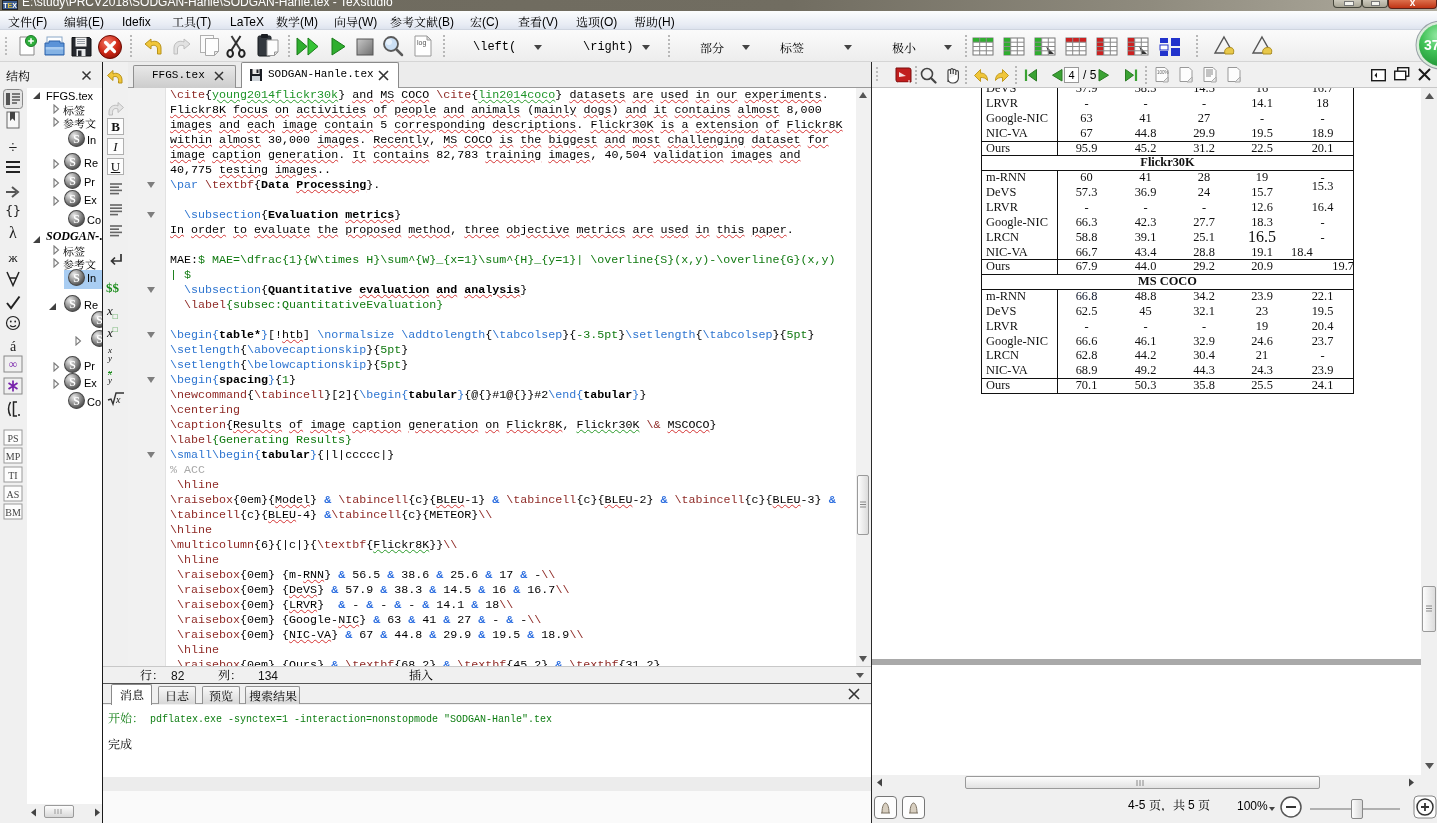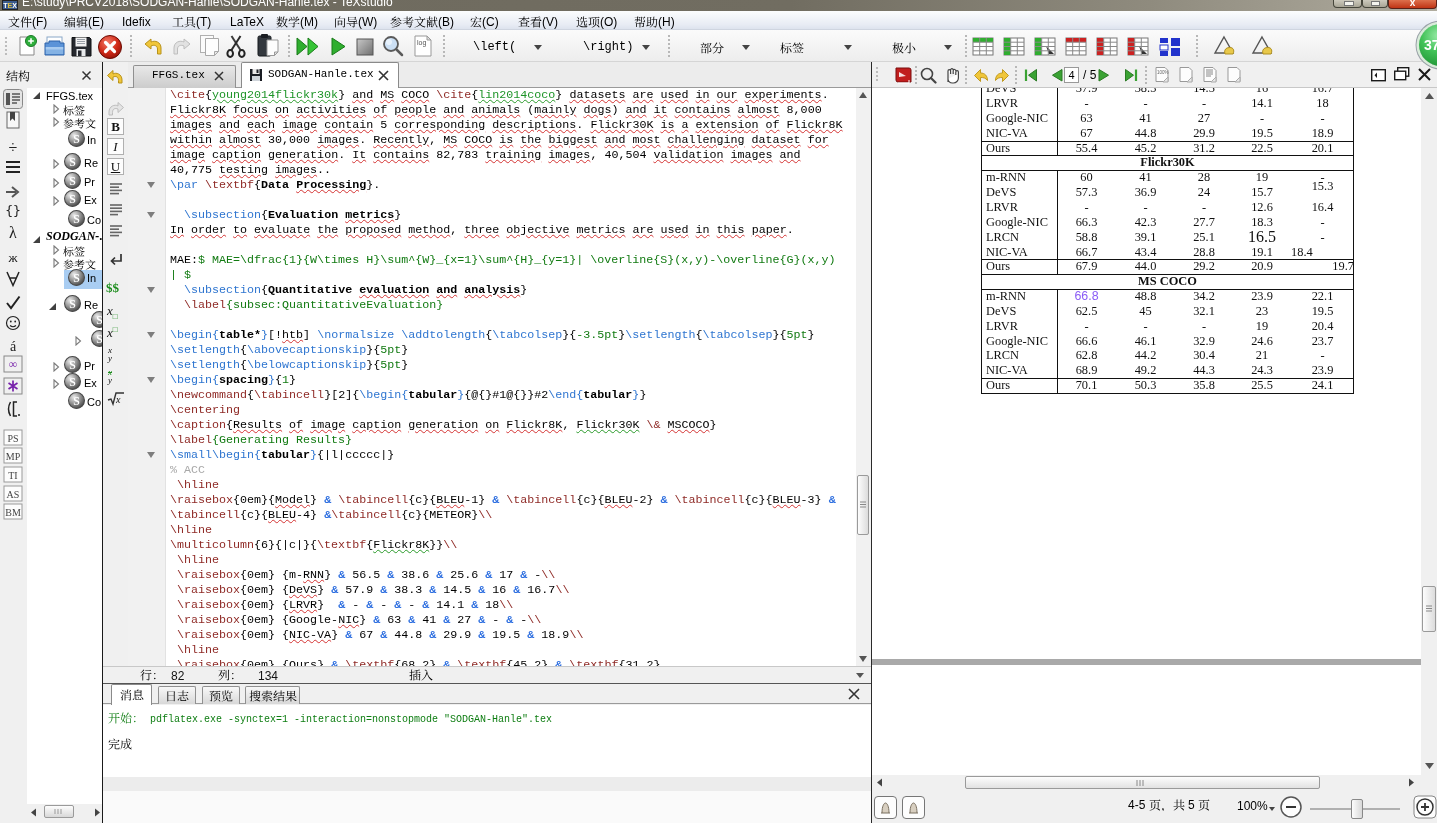--- a/index.html
+++ b/index.html
@@ -835,21 +835,21 @@
       <div style="position:absolute;left:194px;top:22.8px;width:58px;height:14.85px;text-align:center;font-family:'Liberation Serif',serif;font-size:12.4px;color:#111;line-height:14.85px">27</div>
       <div style="position:absolute;left:252px;top:22.8px;width:58px;height:14.85px;text-align:center;font-family:'Liberation Serif',serif;font-size:12.4px;color:#111;line-height:14.85px">-</div>
       <div style="position:absolute;left:310px;top:22.8px;width:63px;height:14.85px;text-align:center;font-family:'Liberation Serif',serif;font-size:12.4px;color:#111;line-height:14.85px">-</div>
       <div style="position:absolute;left:5px;top:37.7px;height:14.85px;font-family:'Liberation Serif',serif;font-size:12.4px;color:#111;line-height:14.85px">NIC-VA</div>
       <div style="position:absolute;left:76px;top:37.7px;width:59px;height:14.85px;text-align:center;font-family:'Liberation Serif',serif;font-size:12.4px;color:#111;line-height:14.85px">67</div>
       <div style="position:absolute;left:135px;top:37.7px;width:59px;height:14.85px;text-align:center;font-family:'Liberation Serif',serif;font-size:12.4px;color:#111;line-height:14.85px">44.8</div>
       <div style="position:absolute;left:194px;top:37.7px;width:58px;height:14.85px;text-align:center;font-family:'Liberation Serif',serif;font-size:12.4px;color:#111;line-height:14.85px">29.9</div>
       <div style="position:absolute;left:252px;top:37.7px;width:58px;height:14.85px;text-align:center;font-family:'Liberation Serif',serif;font-size:12.4px;color:#111;line-height:14.85px">19.5</div>
       <div style="position:absolute;left:310px;top:37.7px;width:63px;height:14.85px;text-align:center;font-family:'Liberation Serif',serif;font-size:12.4px;color:#111;line-height:14.85px">18.9</div>
       <div style="position:absolute;left:5px;top:52.5px;height:14.85px;font-family:'Liberation Serif',serif;font-size:12.4px;color:#111;line-height:14.85px">Ours</div>
-      <div style="position:absolute;left:76px;top:52.5px;width:59px;height:14.85px;text-align:center;font-family:'Liberation Serif',serif;font-size:12.4px;color:#111;line-height:14.85px">55.4</div>
+      <div style="position:absolute;left:76px;top:52.5px;width:59px;height:14.85px;text-align:center;font-family:'Liberation Serif',serif;font-size:12.4px;color:#111;line-height:14.85px">95.9</div>
       <div style="position:absolute;left:135px;top:52.5px;width:59px;height:14.85px;text-align:center;font-family:'Liberation Serif',serif;font-size:12.4px;color:#111;line-height:14.85px">45.2</div>
       <div style="position:absolute;left:194px;top:52.5px;width:58px;height:14.85px;text-align:center;font-family:'Liberation Serif',serif;font-size:12.4px;color:#111;line-height:14.85px">31.2</div>
       <div style="position:absolute;left:252px;top:52.5px;width:58px;height:14.85px;text-align:center;font-family:'Liberation Serif',serif;font-size:12.4px;color:#111;line-height:14.85px">22.5</div>
       <div style="position:absolute;left:310px;top:52.5px;width:63px;height:14.85px;text-align:center;font-family:'Liberation Serif',serif;font-size:12.4px;color:#111;line-height:14.85px">20.1</div>
       <div style="position:absolute;left:0;top:67.4px;width:373px;height:14.85px;text-align:center;font-family:'Liberation Serif',serif;font-size:12.4px;color:#111;font-weight:bold;line-height:14.85px">Flickr30K</div>
       <div style="position:absolute;left:5px;top:82.2px;height:14.85px;font-family:'Liberation Serif',serif;font-size:12.4px;color:#111;line-height:14.85px">m-RNN</div>
       <div style="position:absolute;left:76px;top:82.2px;width:59px;height:14.85px;text-align:center;font-family:'Liberation Serif',serif;font-size:12.4px;color:#111;line-height:14.85px">60</div>
       <div style="position:absolute;left:135px;top:82.2px;width:59px;height:14.85px;text-align:center;font-family:'Liberation Serif',serif;font-size:12.4px;color:#111;line-height:14.85px">41</div>
       <div style="position:absolute;left:194px;top:82.2px;width:58px;height:14.85px;text-align:center;font-family:'Liberation Serif',serif;font-size:12.4px;color:#111;line-height:14.85px">28</div>
       <div style="position:absolute;left:252px;top:82.2px;width:58px;height:14.85px;text-align:center;font-family:'Liberation Serif',serif;font-size:12.4px;color:#111;line-height:14.85px">19</div>
@@ -885,21 +885,21 @@
       <div style="position:absolute;left:252px;top:156.5px;width:58px;height:14.85px;text-align:center;font-family:'Liberation Serif',serif;font-size:12.4px;color:#111;line-height:14.85px">19.1</div>
       <div style="position:absolute;left:310px;top:156.5px;width:63px;height:14.85px;text-align:left;font-family:'Liberation Serif',serif;font-size:12.4px;color:#111;line-height:14.85px">18.4</div>
       <div style="position:absolute;left:5px;top:171.3px;height:14.85px;font-family:'Liberation Serif',serif;font-size:12.4px;color:#111;line-height:14.85px">Ours</div>
       <div style="position:absolute;left:76px;top:171.3px;width:59px;height:14.85px;text-align:center;font-family:'Liberation Serif',serif;font-size:12.4px;color:#111;line-height:14.85px">67.9</div>
       <div style="position:absolute;left:135px;top:171.3px;width:59px;height:14.85px;text-align:center;font-family:'Liberation Serif',serif;font-size:12.4px;color:#111;line-height:14.85px">44.0</div>
       <div style="position:absolute;left:194px;top:171.3px;width:58px;height:14.85px;text-align:center;font-family:'Liberation Serif',serif;font-size:12.4px;color:#111;line-height:14.85px">29.2</div>
       <div style="position:absolute;left:252px;top:171.3px;width:58px;height:14.85px;text-align:center;font-family:'Liberation Serif',serif;font-size:12.4px;color:#111;line-height:14.85px">20.9</div>
       <div style="position:absolute;left:310px;top:171.3px;width:63px;height:14.85px;text-align:right;font-family:'Liberation Serif',serif;font-size:12.4px;color:#111;line-height:14.85px">19.7</div>
       <div style="position:absolute;left:0;top:186.2px;width:373px;height:14.85px;text-align:center;font-family:'Liberation Serif',serif;font-size:12.4px;color:#111;font-weight:bold;line-height:14.85px">MS COCO</div>
       <div style="position:absolute;left:5px;top:201.1px;height:14.85px;font-family:'Liberation Serif',serif;font-size:12.4px;color:#111;line-height:14.85px">m-RNN</div>
-      <div style="position:absolute;left:76px;top:201.1px;width:59px;height:14.85px;text-align:center;font-family:Liberation Sans, sans-serif;font-size:12.4px;color:#8b5cf6;line-height:14.85px">66.8</div>
+      <div style="position:absolute;left:76px;top:201.1px;width:59px;height:14.85px;text-align:center;font-family:Liberation Serif, serif;font-size:12.4px;color:#0f172a;line-height:14.85px">66.8</div>
       <div style="position:absolute;left:135px;top:201.1px;width:59px;height:14.85px;text-align:center;font-family:'Liberation Serif',serif;font-size:12.4px;color:#111;line-height:14.85px">48.8</div>
       <div style="position:absolute;left:194px;top:201.1px;width:58px;height:14.85px;text-align:center;font-family:'Liberation Serif',serif;font-size:12.4px;color:#111;line-height:14.85px">34.2</div>
       <div style="position:absolute;left:252px;top:201.1px;width:58px;height:14.85px;text-align:center;font-family:'Liberation Serif',serif;font-size:12.4px;color:#111;line-height:14.85px">23.9</div>
       <div style="position:absolute;left:310px;top:201.1px;width:63px;height:14.85px;text-align:center;font-family:'Liberation Serif',serif;font-size:12.4px;color:#111;line-height:14.85px">22.1</div>
       <div style="position:absolute;left:5px;top:215.9px;height:14.85px;font-family:'Liberation Serif',serif;font-size:12.4px;color:#111;line-height:14.85px">DeVS</div>
       <div style="position:absolute;left:76px;top:215.9px;width:59px;height:14.85px;text-align:center;font-family:'Liberation Serif',serif;font-size:12.4px;color:#111;line-height:14.85px">62.5</div>
       <div style="position:absolute;left:135px;top:215.9px;width:59px;height:14.85px;text-align:center;font-family:'Liberation Serif',serif;font-size:12.4px;color:#111;line-height:14.85px">45</div>
       <div style="position:absolute;left:194px;top:215.9px;width:58px;height:14.85px;text-align:center;font-family:'Liberation Serif',serif;font-size:12.4px;color:#111;line-height:14.85px">32.1</div>
       <div style="position:absolute;left:252px;top:215.9px;width:58px;height:14.85px;text-align:center;font-family:'Liberation Serif',serif;font-size:12.4px;color:#111;line-height:14.85px">23</div>
       <div style="position:absolute;left:310px;top:215.9px;width:63px;height:14.85px;text-align:center;font-family:'Liberation Serif',serif;font-size:12.4px;color:#111;line-height:14.85px">19.5</div>

